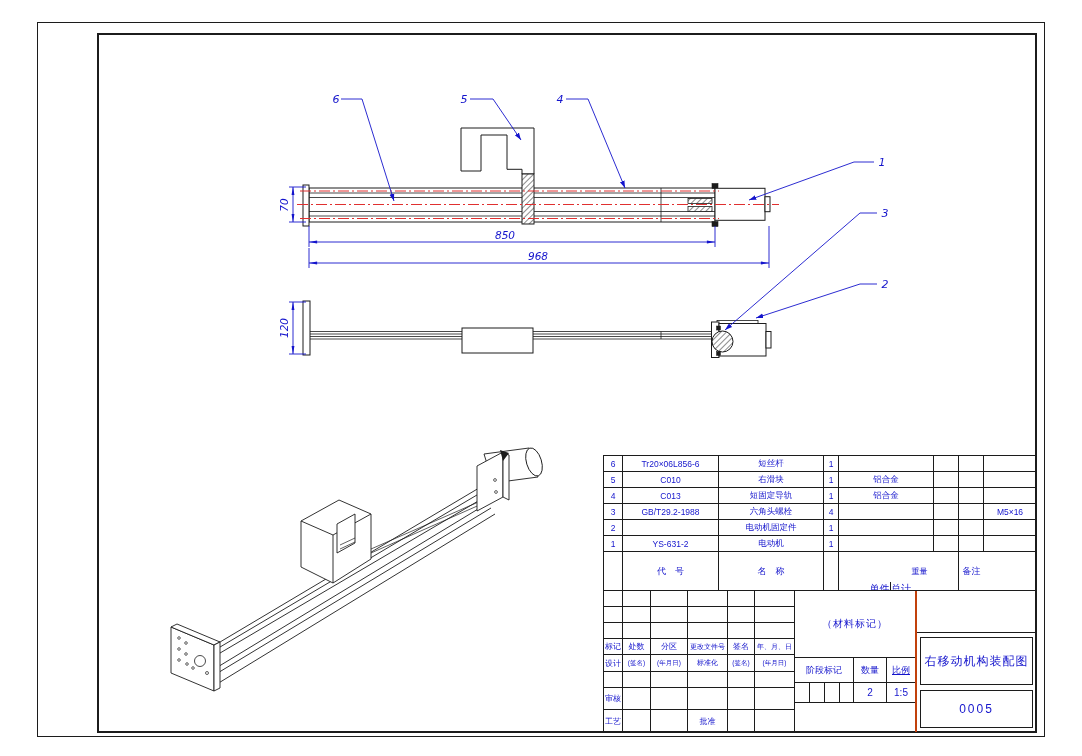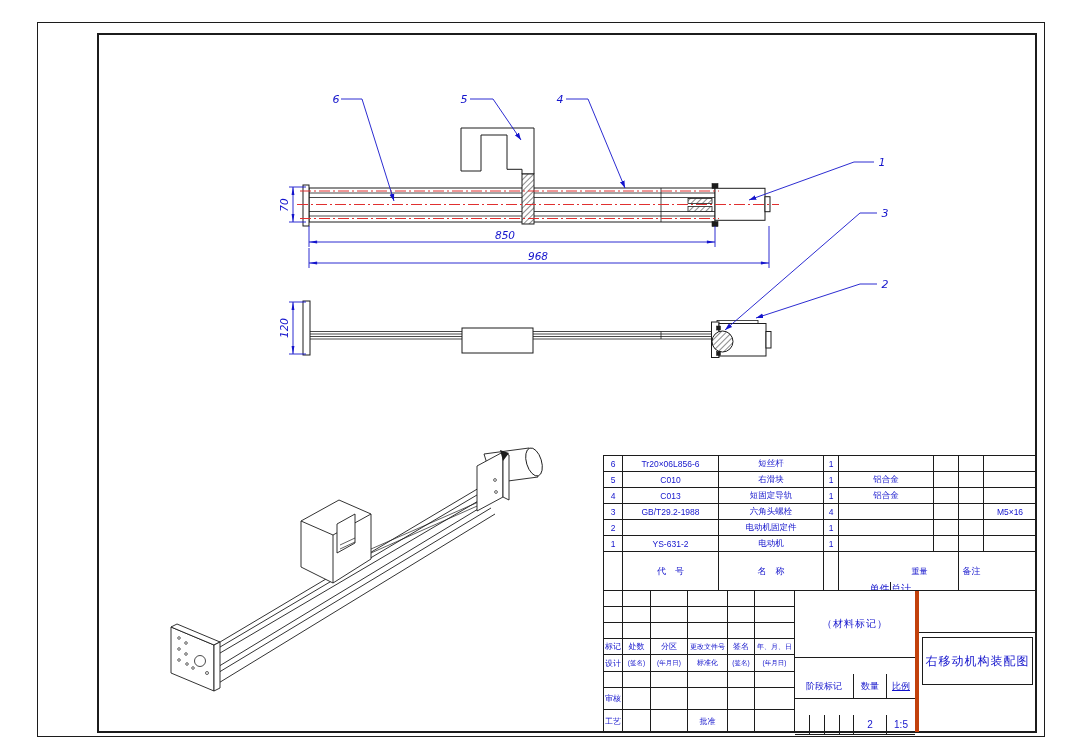--- a/index.html
+++ b/index.html
@@ -33,22 +33,22 @@
   .tb-left{width:190px;border-right:1px solid #1c1c1c;display:grid;
            grid-template-columns:19px 28px 37px 40px 27px 1fr;
            grid-template-rows:16px 16px 16px 16px 17px 16px 22px 1fr;}
   .tb-left .c{border-right:1px solid #1c1c1c;border-bottom:1px solid #1c1c1c;
               display:flex;align-items:center;justify-content:center;
               font-size:8px;overflow:hidden;white-space:nowrap;}
   .tb-left .lc{border-right:none;}
   .tb-left .lb{border-bottom:none;}
   .f7{font-size:7px !important;}
   .f65{font-size:6.5px !important;}
-  .tb-mid{width:120px;border-right:4px solid #c2410c;display:grid;
-          grid-template-rows:67px 25px 20px 1fr;gap:16px;}
+  .tb-mid{width:120px;border-right:2px solid #c2410c;display:grid;
+          grid-template-rows:67px 25px 20px 1fr;}
   .mat{display:flex;align-items:center;justify-content:center;font-size:10px;
        border-bottom:1px solid #1c1c1c;letter-spacing:1px;}
   .stagehead{display:grid;grid-template-columns:59px 33px 1fr;border-bottom:1px solid #1c1c1c;}
   .stagehead div{display:flex;align-items:center;justify-content:center;font-size:9px;
                  border-right:1px solid #1c1c1c;}
   .stagehead div:last-child{border-right:none;text-decoration:underline;}
   .stagevals{display:grid;grid-template-columns:15px 15px 15px 14px 33px 1fr;
              border-bottom:1px solid #1c1c1c;}
   .stagevals div{border-right:1px solid #1c1c1c;display:flex;align-items:center;
                  justify-content:center;font-size:10px;}
@@ -381,15 +381,16 @@
         <div></div>
           <div></div>
         <div>2</div>
         <div>1:5</div>
       </div>
     </div>
 
     <div class="tb-right">
       <div class="empty-top"></div>
       <div class="titlebox">右移动机构装配图</div>
+      <div class="numbox">0005</div>
     </div>
   </div>
 </div>
 
 </body></html>

